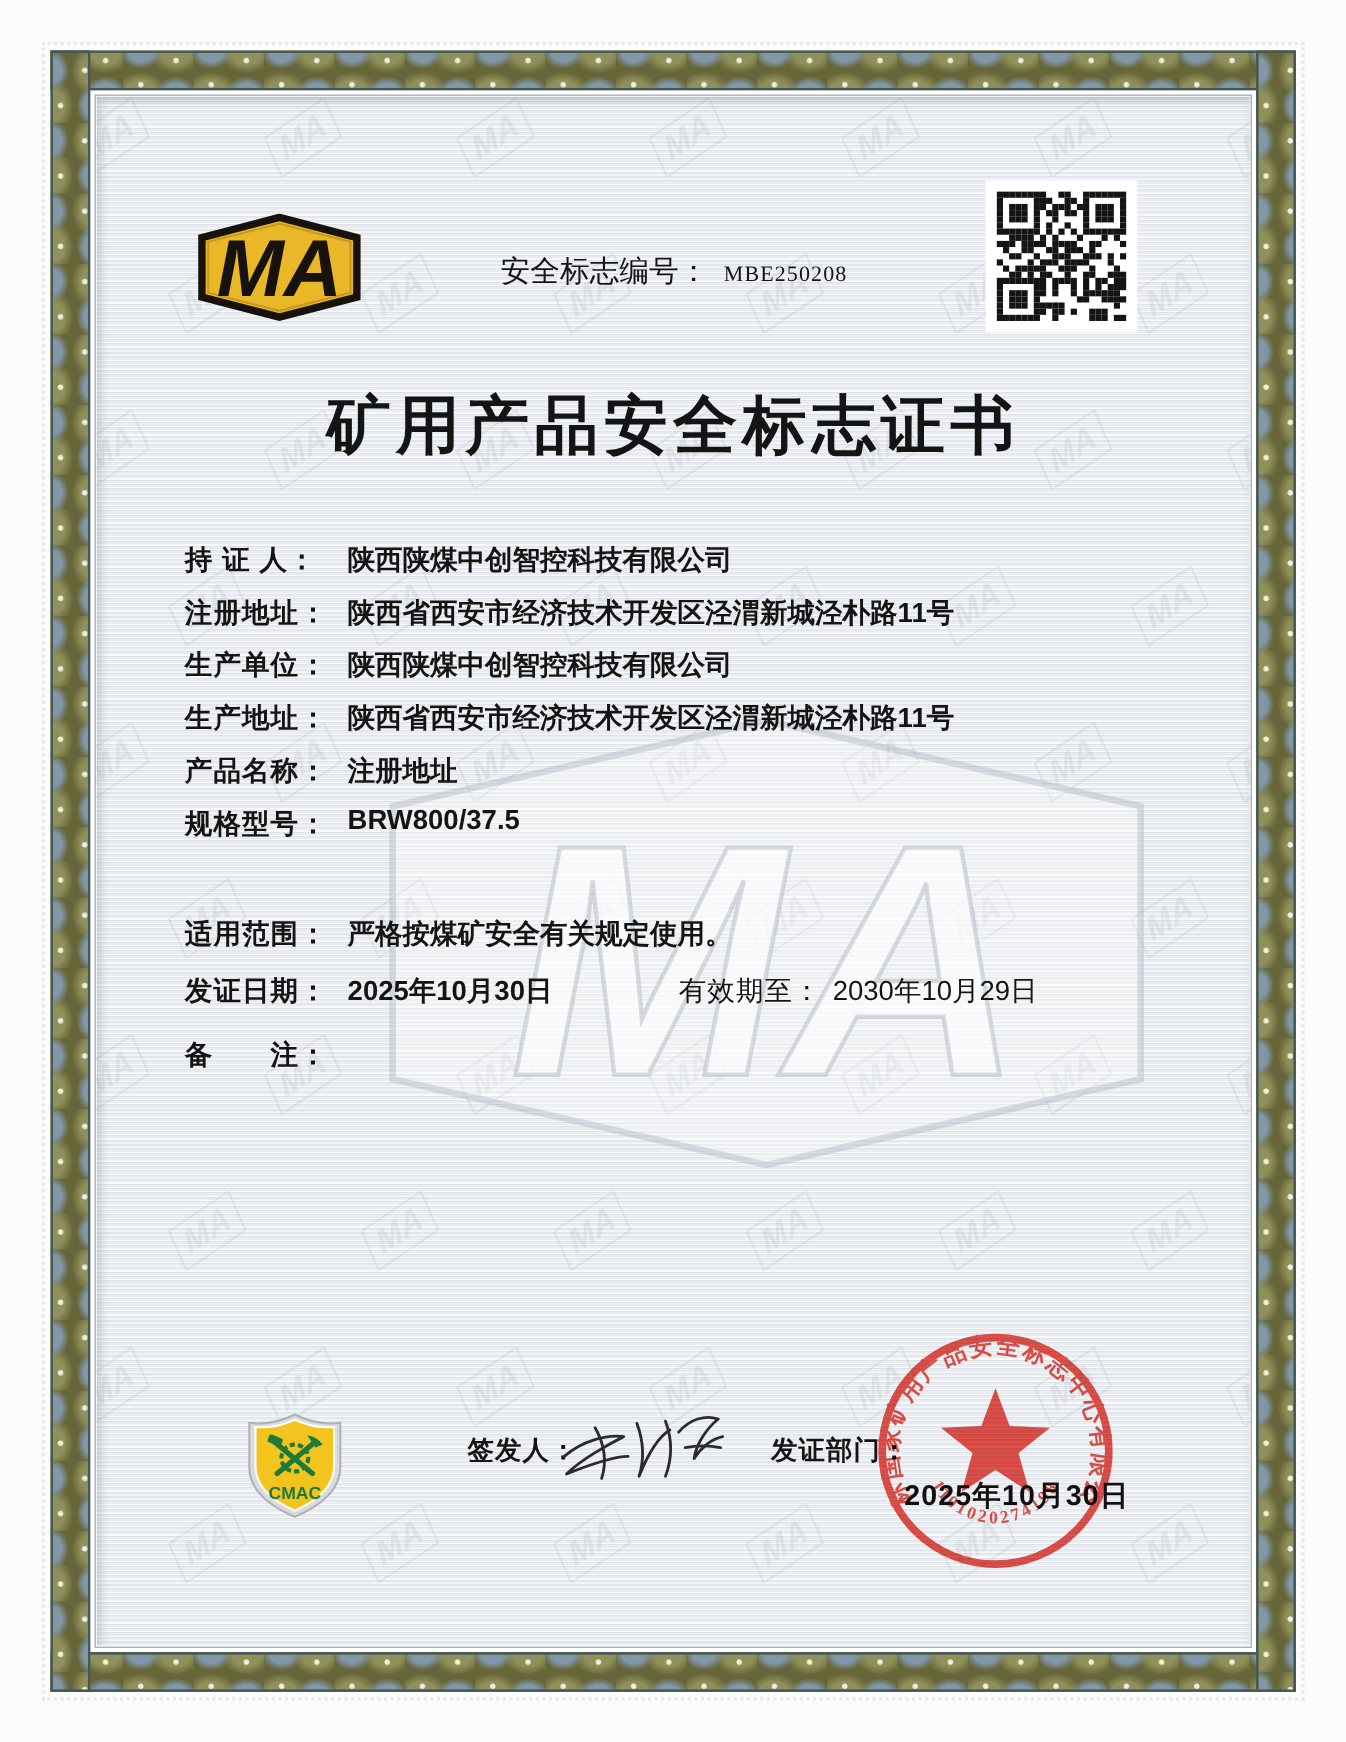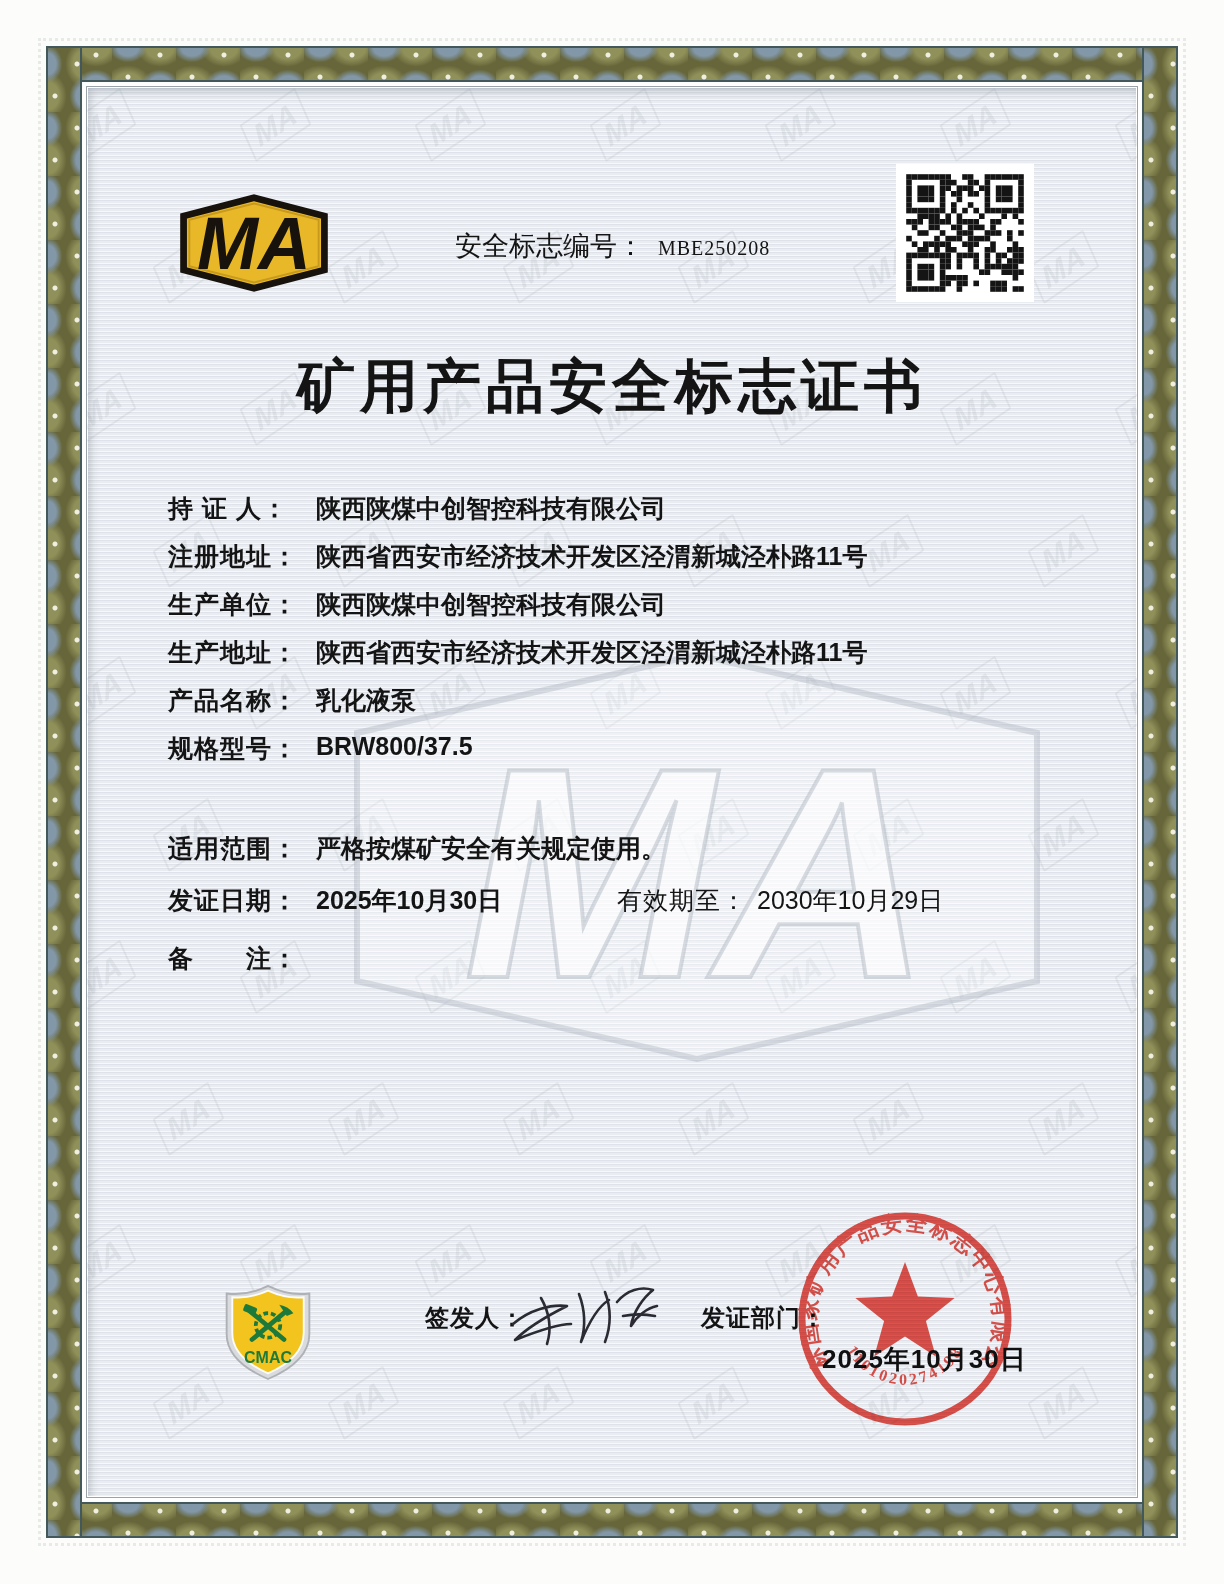--- a/index.html
+++ b/index.html
@@ -413,21 +413,21 @@
         <rect x="120.2" y="120.2" width="5.6" height="5.6"></rect>
       </g>
   </svg>
 
   <div class="abs title">矿用产品安全标志证书</div>
 
   <div class="abs row r1"><span class="lbl">持 证 人：</span><span class="val">陕西陕煤中创智控科技有限公司</span></div>
   <div class="abs row r2"><span class="lbl">注册地址：</span><span class="val">陕西省西安市经济技术开发区泾渭新城泾朴路11号</span></div>
   <div class="abs row r3"><span class="lbl">生产单位：</span><span class="val">陕西陕煤中创智控科技有限公司</span></div>
   <div class="abs row r4"><span class="lbl">生产地址：</span><span class="val">陕西省西安市经济技术开发区泾渭新城泾朴路11号</span></div>
-  <div class="abs row r5"><span class="lbl">产品名称：</span><span class="val">乳化液泵</span></div>
+  <div class="abs row r5"><span class="lbl">产品名称：</span><span class="val">注册地址</span></div>
   <div class="abs row r6"><span class="lbl">规格型号：</span><span class="val">BRW800/37.5</span></div>
   <div class="abs row r8"><span class="lbl">适用范围：</span><span class="val">严格按煤矿安全有关规定使用。</span></div>
 
   <div class="abs row r9">
     <span class="lbl">发证日期：</span>
     <span class="val">2025年10月30日</span>
     <span class="valid">
       <span class="lbl">有效期至：</span>
       <span class="val">2030年10月29日</span>
     </span>

